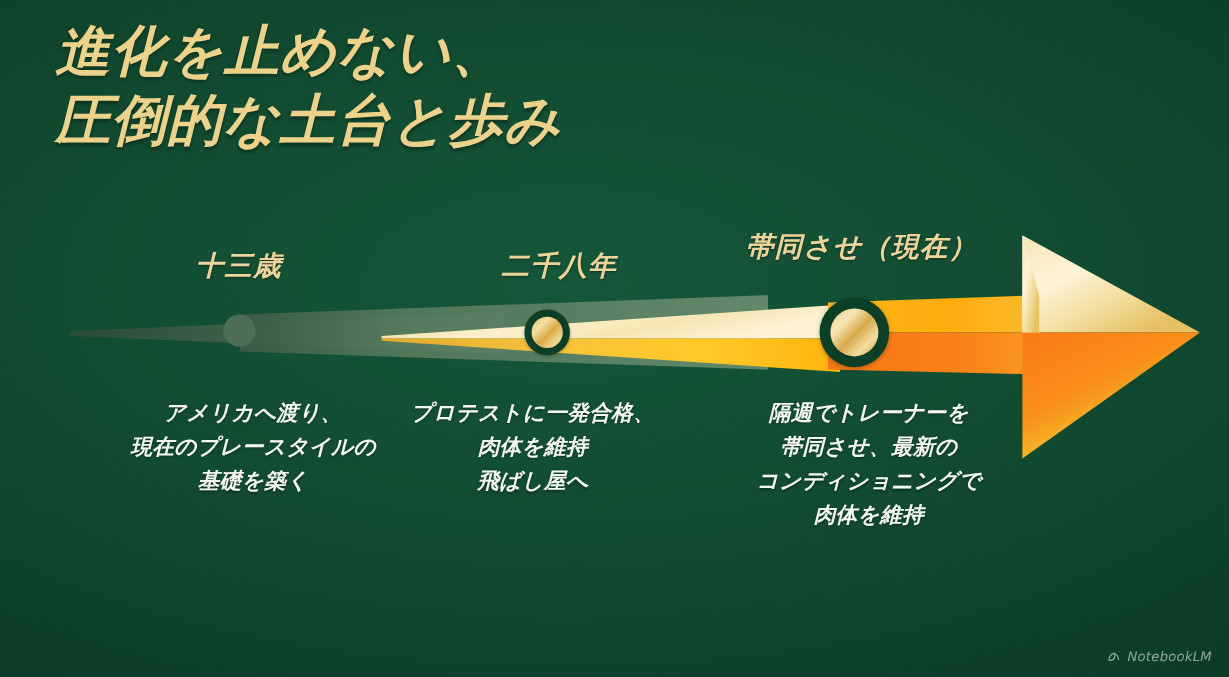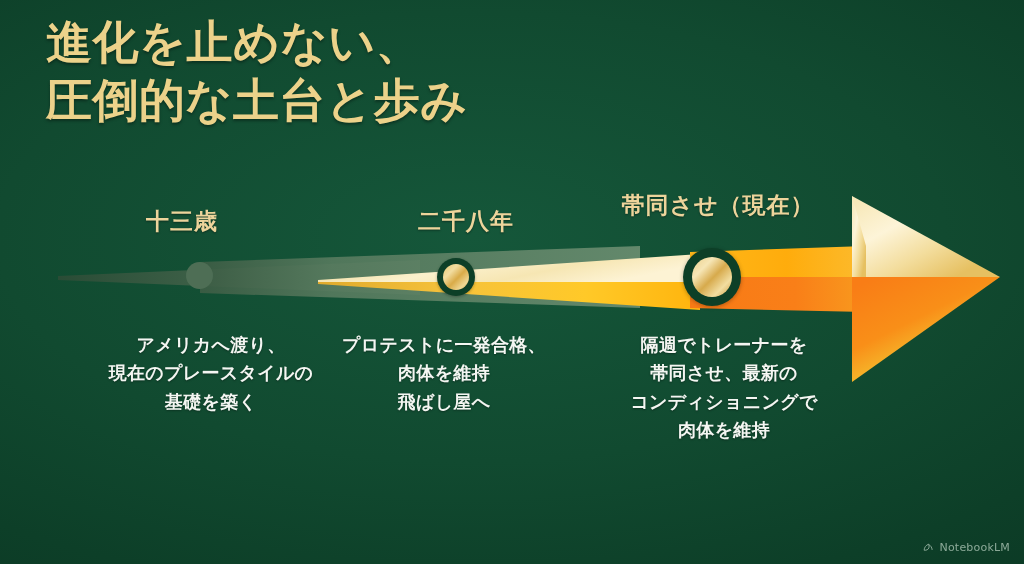--- a/index.html
+++ b/index.html
@@ -7,20 +7,21 @@
     padding: 0;
     background: #0b3a24;
   }
   #slide {
     position: relative;
     width: 1024px;
     height: 564px;
     overflow: hidden;
     background: radial-gradient(ellipse 110% 95% at 46% 42%, #15573a 0%, #114a30 42%, #0d3f28 68%, #0a3321 100%);
     font-family: "Liberation Serif", "DejaVu Serif", serif;
+    font-style: italic;
     -webkit-font-smoothing: antialiased;
   }
 
   
   #title {
     position: absolute;
     left: 46px;
     top: 14px;
     width: 640px;
     color: #ecd28a;
@@ -87,21 +88,21 @@
   .ms-label {
     position: absolute;
     color: #edd49b;
     font-family: "Liberation Serif", "DejaVu Serif", serif;
     font-size: 23px;
     font-weight: 700;
     letter-spacing: 1px;
     white-space: nowrap;
     text-shadow: 0 1px 2px rgba(0,0,0,0.4);
   }
-  #label-1 { left: 182px; top: 206px; transform: translateX(-50%); }
+  #label-1 { left: 199px; top: 206px; transform: translateX(-50%); }
   #label-2 { left: 466px; top: 206px; transform: translateX(-50%); }
   #label-3 { left: 718px; top: 190px; transform: translateX(-50%); }
 
   
   .ms-desc {
     position: absolute;
     color: #f4f6f2;
     font-family: "DejaVu Sans", "Liberation Sans", sans-serif;
     font-size: 18px;
     font-weight: 700;

